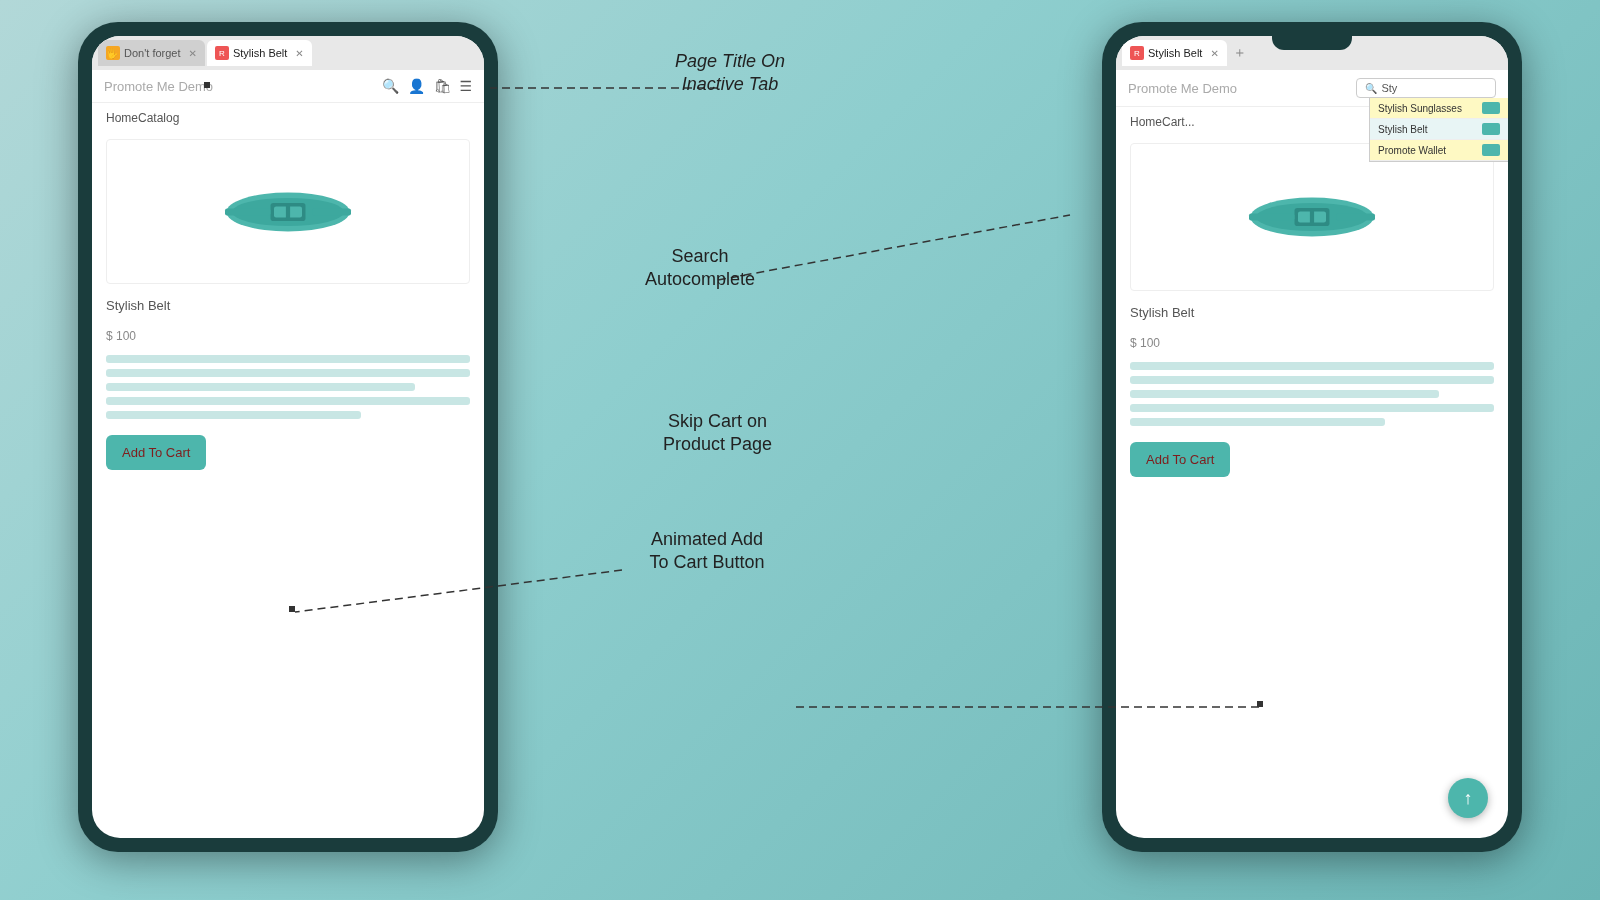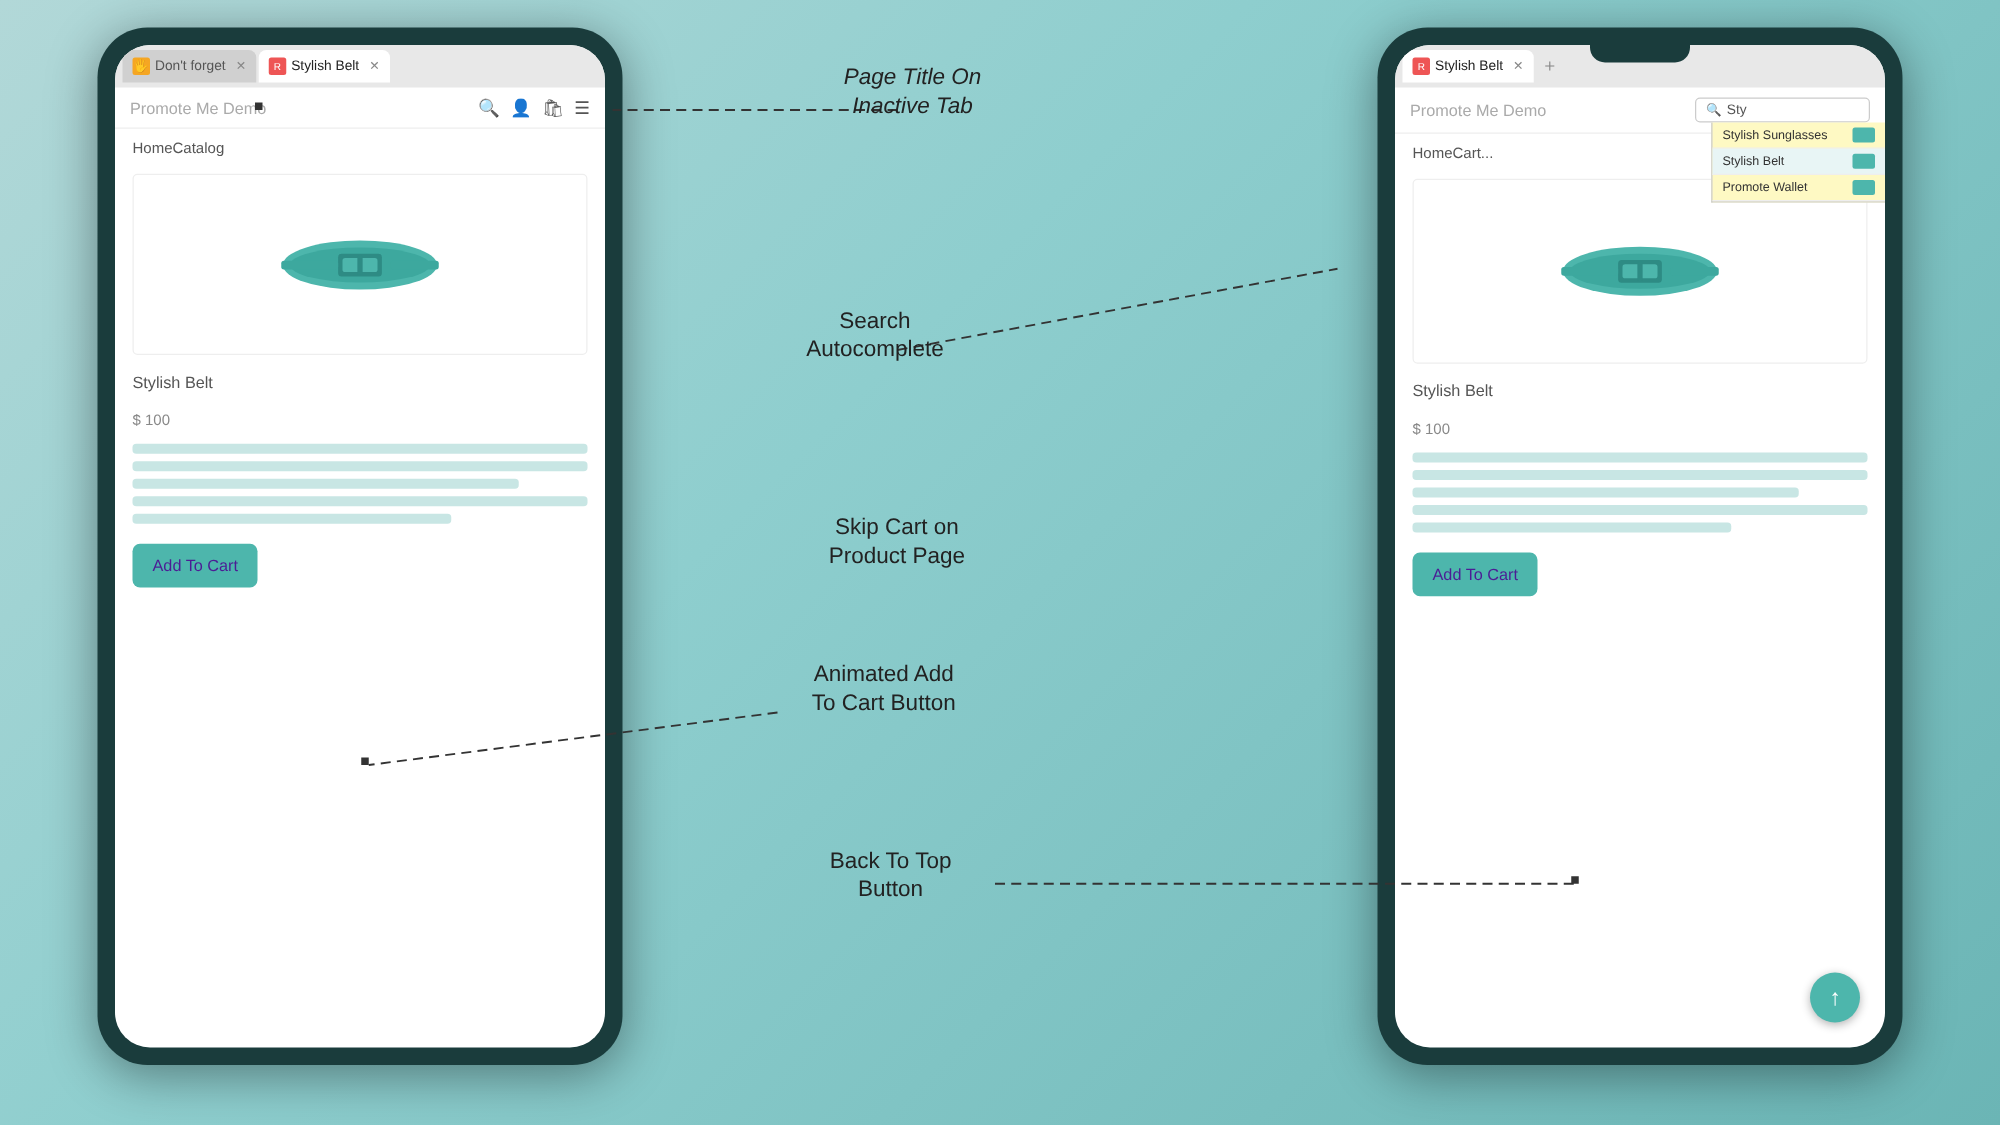--- a/index.html
+++ b/index.html
@@ -276,21 +276,21 @@
     }
 
     .text-line.full { width: 100%; }
     .text-line.medium { width: 85%; }
     .text-line.short { width: 70%; }
 
     
     .add-to-cart-btn {
       margin: 8px 14px;
       background: #4db6ac;
-      color: #4c1d95;
+      color: #7f1d1d;
       border: none;
       border-radius: 6px;
       padding: 10px 16px;
       font-size: 13px;
       cursor: pointer;
       font-weight: 500;
     }
 
     
     .back-to-top {
@@ -509,16 +509,13 @@
   </div>
   <div class="annotation-label" style="top:410px; left:625px; width:185px;">
     <span>Skip Cart on<br>Product Page</span>
   </div>
   <div class="annotation-label" style="top:245px; left:610px; width:180px;">
     <span>Search<br>Autocomplete</span>
   </div>
   <div class="annotation-label" style="top:528px; left:607px; width:200px;">
     <span>Animated Add<br>To Cart Button</span>
   </div>
-  <div class="annotation-label" style="top:677px; left:625px; width:175px;">
-    <span>Back To Top<br>Button</span>
-  </div>
 </div>
 
 </body></html>

